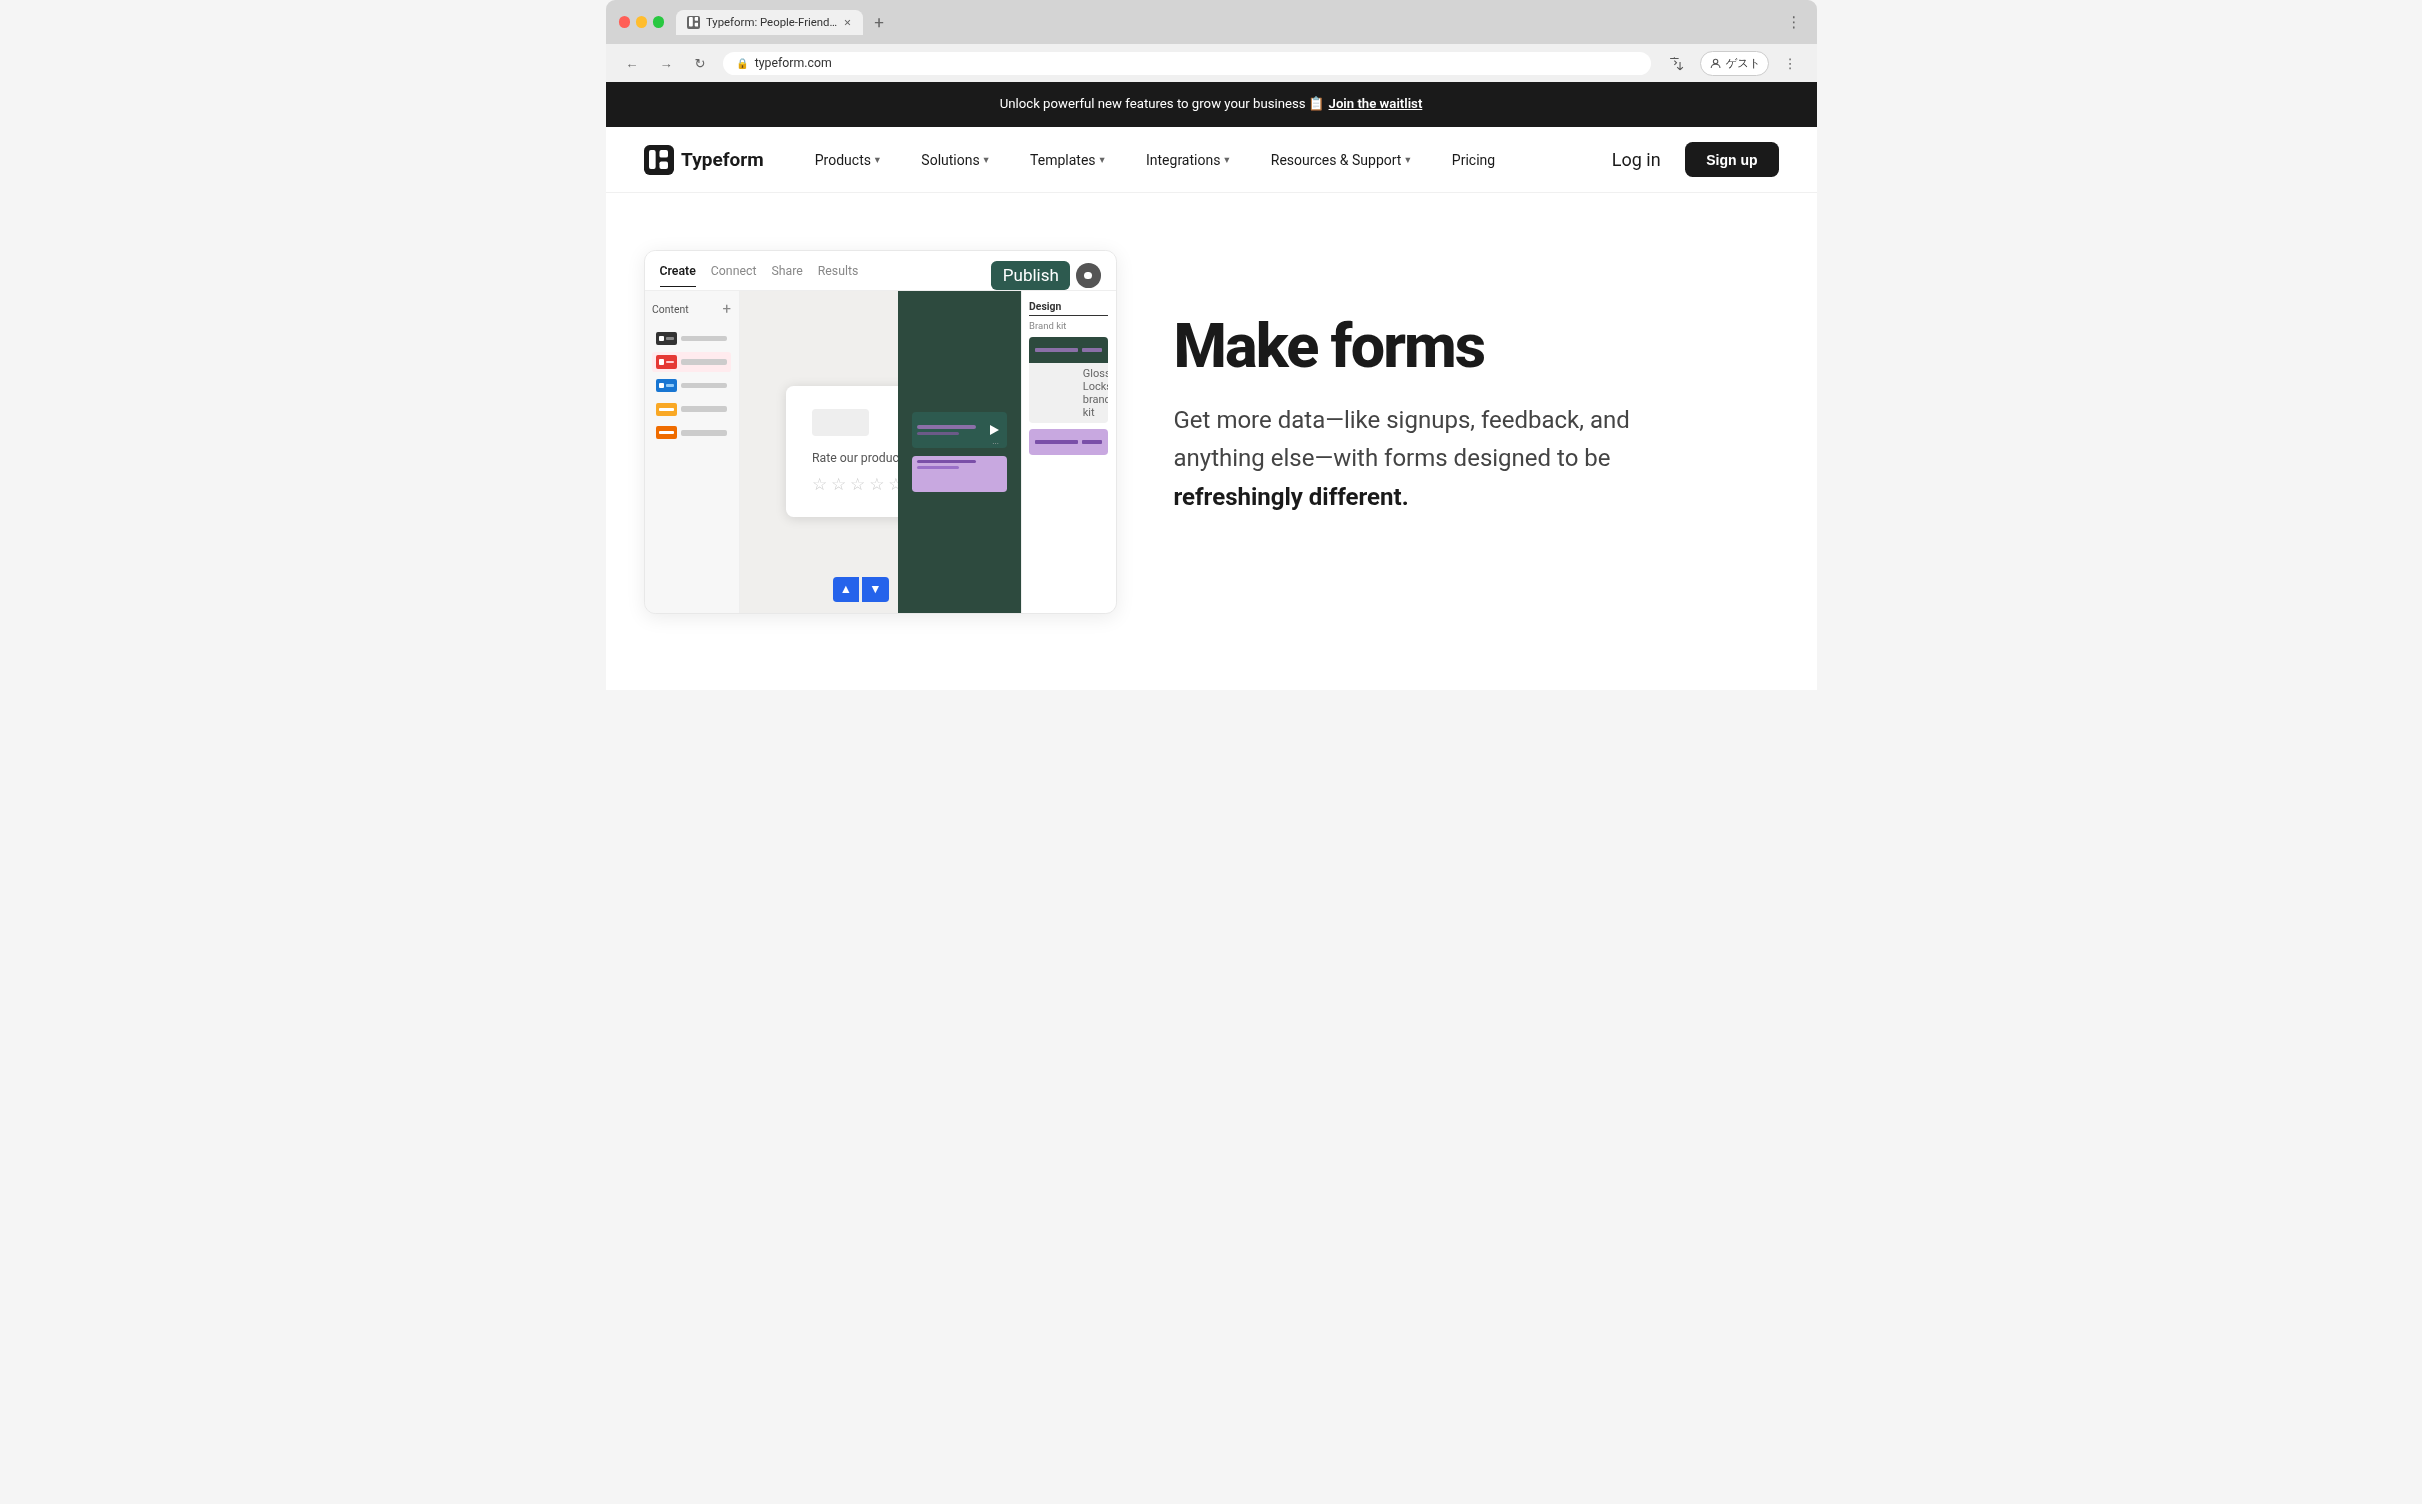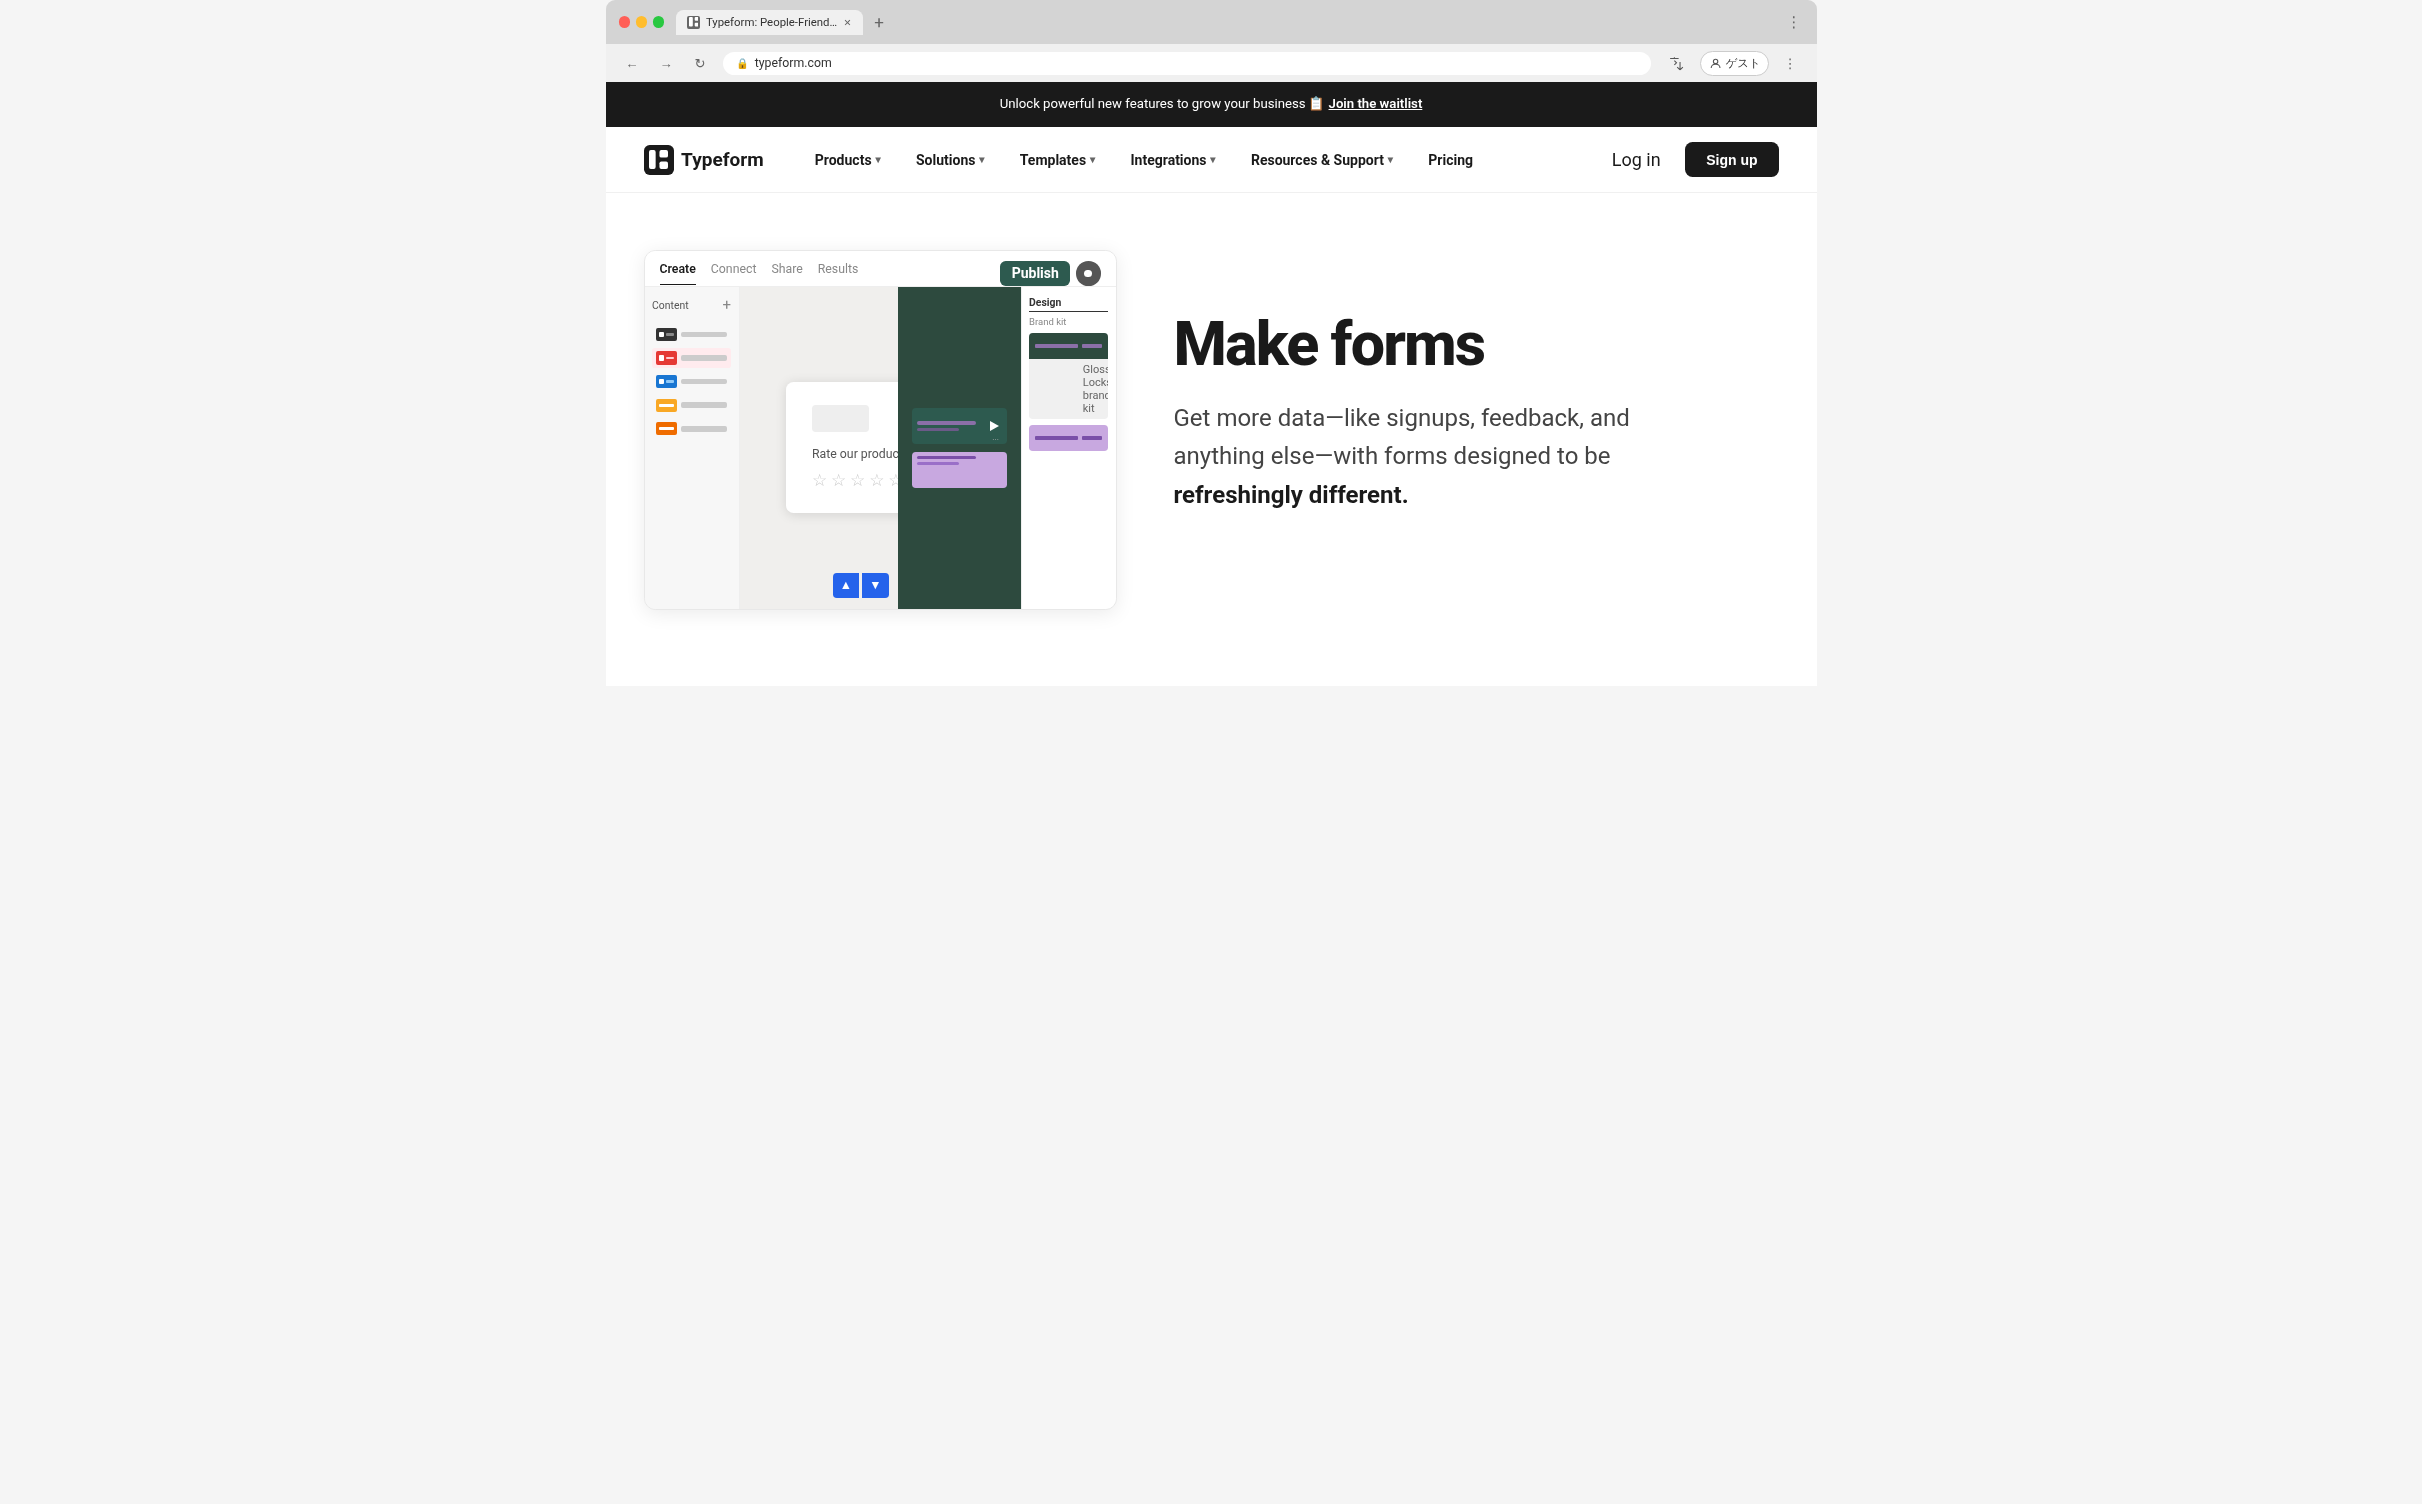--- a/index.html
+++ b/index.html
@@ -208,23 +208,22 @@
 
     .logo-text {
       font-size: 19px;
       font-weight: 700;
       color: #1a1a1a;
     }
 
     .nav-menu {
       display: flex;
       align-items: flex-end;
-      gap: 9px;
+      gap: 15px;
       flex: 1;
-      font-weight: bold;
     }
 
     .nav-item {
       display: flex;
       align-items: center;
       gap: 3.8px;
       padding: 7.6px 13.2px;
       font-size: 14px;
       color: #1a1a1a;
       cursor: pointer;
@@ -455,21 +454,21 @@
       <div class="hero-preview">
 
         <div style="background:white;padding:9.5px 15px 0;border-bottom:0.9px solid #eee;display:flex;align-items:center;justify-content:space-between;">
           <div style="display:flex;gap:15px;align-items:flex-start;">
             <span style="font-size:12.3px;color:#1a1a1a;font-weight:600;border-bottom:1.9px solid #1a1a1a;padding-bottom:7.6px;">Create</span>
             <span style="font-size:12.3px;color:#888;padding-bottom:7.6px;">Connect</span>
             <span style="font-size:12.3px;color:#888;padding-bottom:7.6px;">Share</span>
             <span style="font-size:12.3px;color:#888;padding-bottom:7.6px;">Results</span>
           </div>
           <div style="display:flex;align-items:center;gap:5.7px;">
-            <span style="background:#2d5a4f;color:white;padding:4.7px 11.4px;border-radius:5.7px;font-size:14px;font-weight:700;margin-left:48px;">Publish</span>
+            <span style="background:#2d5a4f;color:white;padding:4.7px 11.4px;border-radius:5.7px;font-size:17px;font-weight:400;margin-left:48px;">Publish</span>
             <div style="width:24.6px;height:24.6px;background:#555;border-radius:50%;display:flex;align-items:center;justify-content:center;">
               <div style="width:7.6px;height:7.6px;background:white;border-radius:50%;"></div>
             </div>
           </div>
         </div>
 
         <div style="display:flex;height:322px;">
 
           <div style="width:95px;background:#f7f7f7;border-right:0.9px solid #eee;padding:9.5px 7.6px;text-align:center;">
             <div style="display:flex;align-items:center;justify-content:space-between;margin-bottom:9.5px;">

